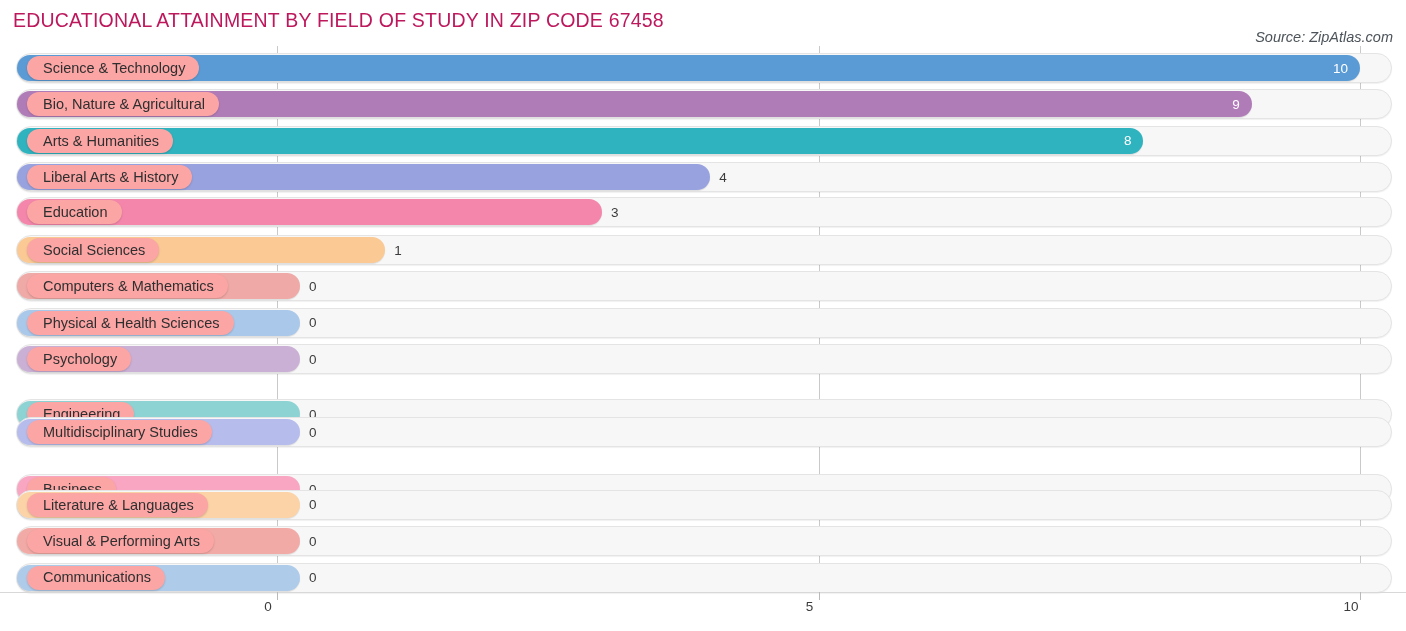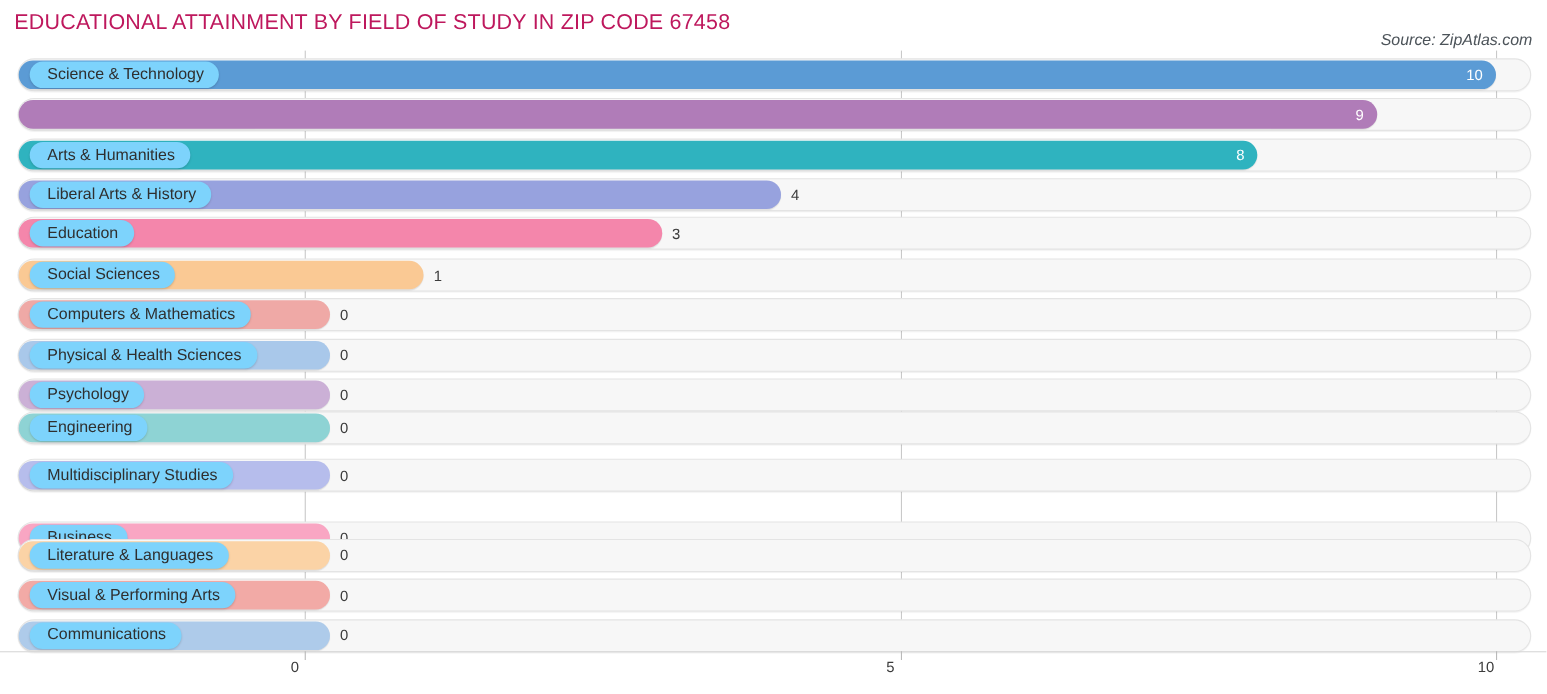--- a/index.html
+++ b/index.html
@@ -46,21 +46,21 @@
     box-shadow:0 1px 1px rgba(0,0,0,.06);
   }
   .bar{
     position:absolute;left:17px;top:2px;height:26px;
     border-radius:13px;
     box-shadow:0 1px 1px rgba(0,0,0,.10);
   }
   
   .pill{
     position:absolute;left:27px;top:3px;height:24px;
-    background:#7dd3fc;
+    background:#fca5a5;
     border-radius:12px;
     display:flex;align-items:center;
     padding:0 14px 0 16px;
     box-shadow:0 1px 2px rgba(0,0,0,.17);
     white-space:nowrap;
   }
   .pill-label{
     font-size:14.5px;color:#2f2f2f;line-height:1;
   }
   .val{
@@ -105,20 +105,23 @@
         <div class="track"></div>
         <div class="bar" style="width: 1343px; background: rgb(91, 155, 213);"></div>
         <div class="pill">
           <span class="pill-label">Science &amp; Technology</span>
         </div>
         <div class="val inside" style="left: 1308px; width: 40px;">10</div>
       </div>
       <div class="row" style="top: 43.4px;">
         <div class="track"></div>
         <div class="bar" style="width: 1234.7px; background: rgb(176, 124, 184);"></div>
+        <div class="pill">
+          <span class="pill-label">Bio, Nature &amp; Agricultural</span>
+        </div>
         <div class="val inside" style="left: 1199.7px; width: 40px;">9</div>
       </div>
       <div class="row" style="top: 79.8px;">
         <div class="track"></div>
         <div class="bar" style="width: 1126.4px; background: rgb(47, 179, 191);"></div>
         <div class="pill">
           <span class="pill-label">Arts &amp; Humanities</span>
         </div>
         <div class="val inside" style="left: 1091.4px; width: 40px;">8</div>
       </div>
@@ -163,21 +166,21 @@
         <div class="val outside" style="left: 309px;">0</div>
       </div>
       <div class="row" style="top: 298.2px;">
         <div class="track"></div>
         <div class="bar" style="width: 283px; background: rgb(203, 176, 214);"></div>
         <div class="pill">
           <span class="pill-label">Psychology</span>
         </div>
         <div class="val outside" style="left: 309px;">0</div>
       </div>
-      <div class="row" style="top: 328px;">
+      <div class="row" style="top: 353px;">
         <div class="track"></div>
         <div class="bar" style="width: 283px; background: rgb(142, 211, 212);"></div>
         <div class="pill">
           <span class="pill-label">Engineering</span>
         </div>
         <div class="val outside" style="left: 309px;">0</div>
       </div>
       <div class="row" style="top: 371px;">
         <div class="track"></div>
         <div class="bar" style="width: 283px; background: rgb(182, 189, 236);"></div>

